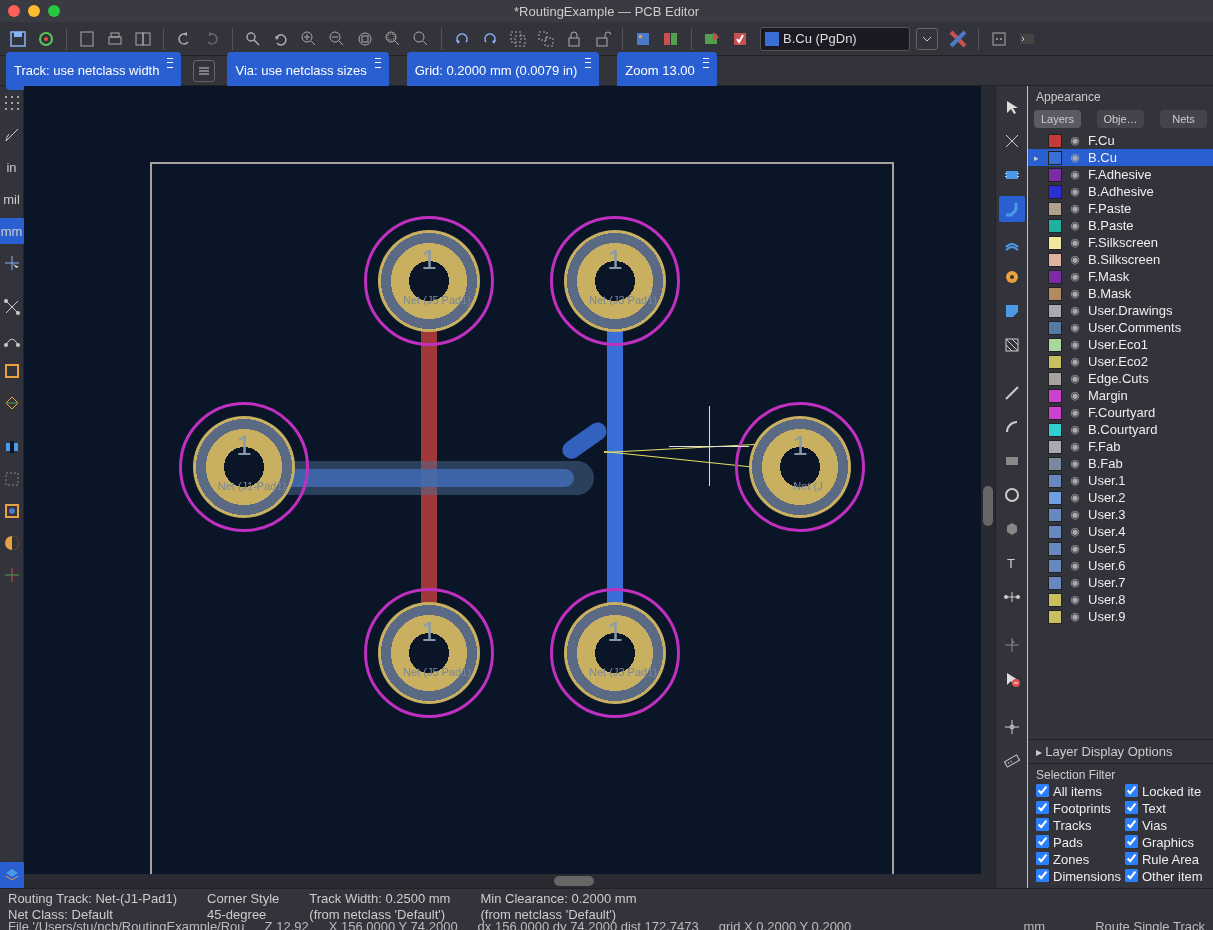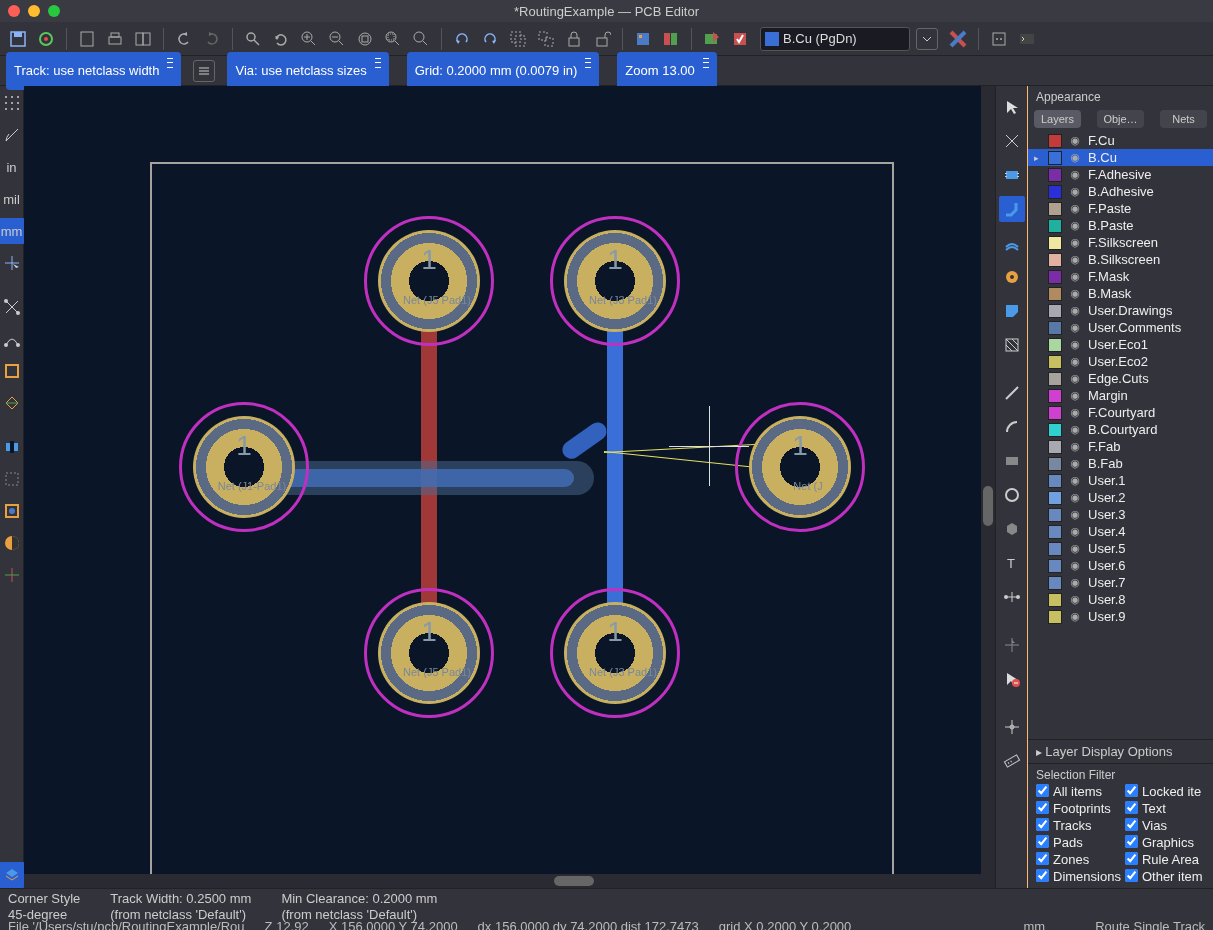--- a/index.html
+++ b/index.html
@@ -819,20 +819,24 @@
             <input type="checkbox" checked="" style=""> 
             <span>Other item</span>
           </label>
         </div>
     </div>
   </div>
 </div>
 
 <div class="status1">
   <div class="col">
+    <span>Routing Track: Net-(J1-Pad1)</span>
+    <span>Net Class: Default</span>
+  </div>
+  <div class="col">
     <span>Corner Style</span>
     <span>45-degree</span>
   </div>
   <div class="col">
     <span>Track Width: 0.2500 mm</span>
     <span>(from netclass 'Default')</span>
   </div>
   <div class="col">
     <span>Min Clearance: 0.2000 mm</span>
     <span>(from netclass 'Default')</span>

